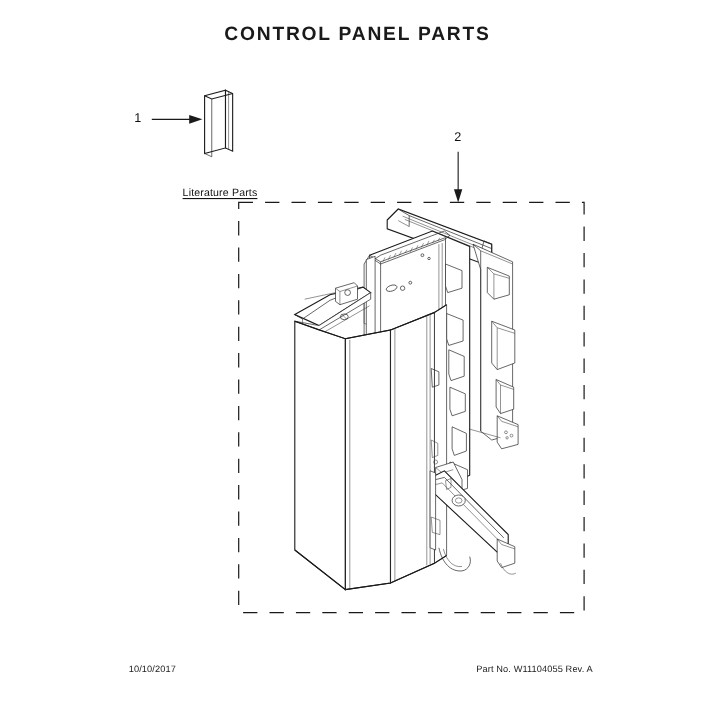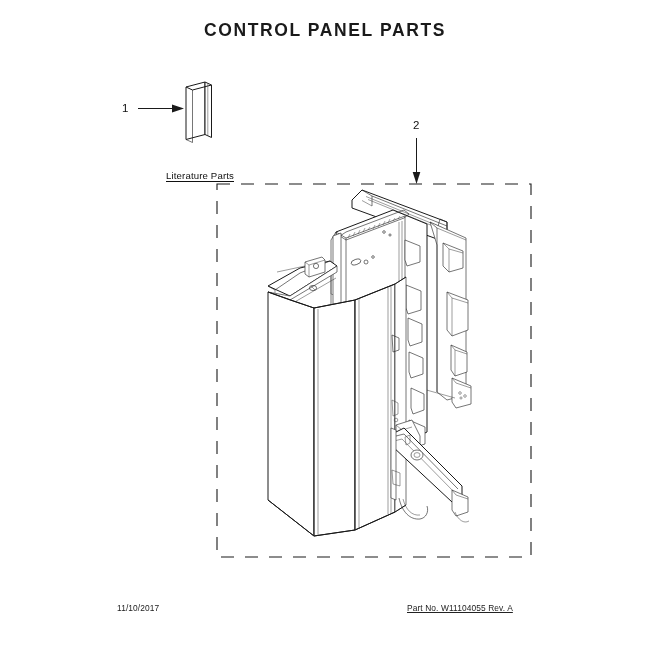--- a/index.html
+++ b/index.html
@@ -70,27 +70,26 @@
     position: absolute;
     left: 117px;
     top: 603px;
     font-size: 8.4px;
     color: #222222;
     letter-spacing: 0.1px;
     white-space: nowrap;
   }
   .footer-right {
     position: absolute;
-    left: 407px;
+    left: 433px;
     top: 603px;
     font-size: 8.4px;
     color: #222222;
     letter-spacing: 0.1px;
     white-space: nowrap;
-    text-decoration: underline;
   }
 
   
   .art {
     position: absolute;
     left: 0;
     top: 0;
     width: 650px;
     height: 650px;
     pointer-events: none;
@@ -301,17 +300,17 @@
 
     </g>
   </svg>
 
   <div class="callout" id="callout-1">1</div>
 
   <div class="callout" id="callout-2">2</div>
 
   <div class="lit-label">Literature Parts</div>
 
-  <div class="footer-left">11/10/2017</div>
+  <div class="footer-left">10/10/2017</div>
 
   <div class="footer-right">Part No.  W11104055   Rev.  A</div>
 
 </div>
 
 </body></html>

